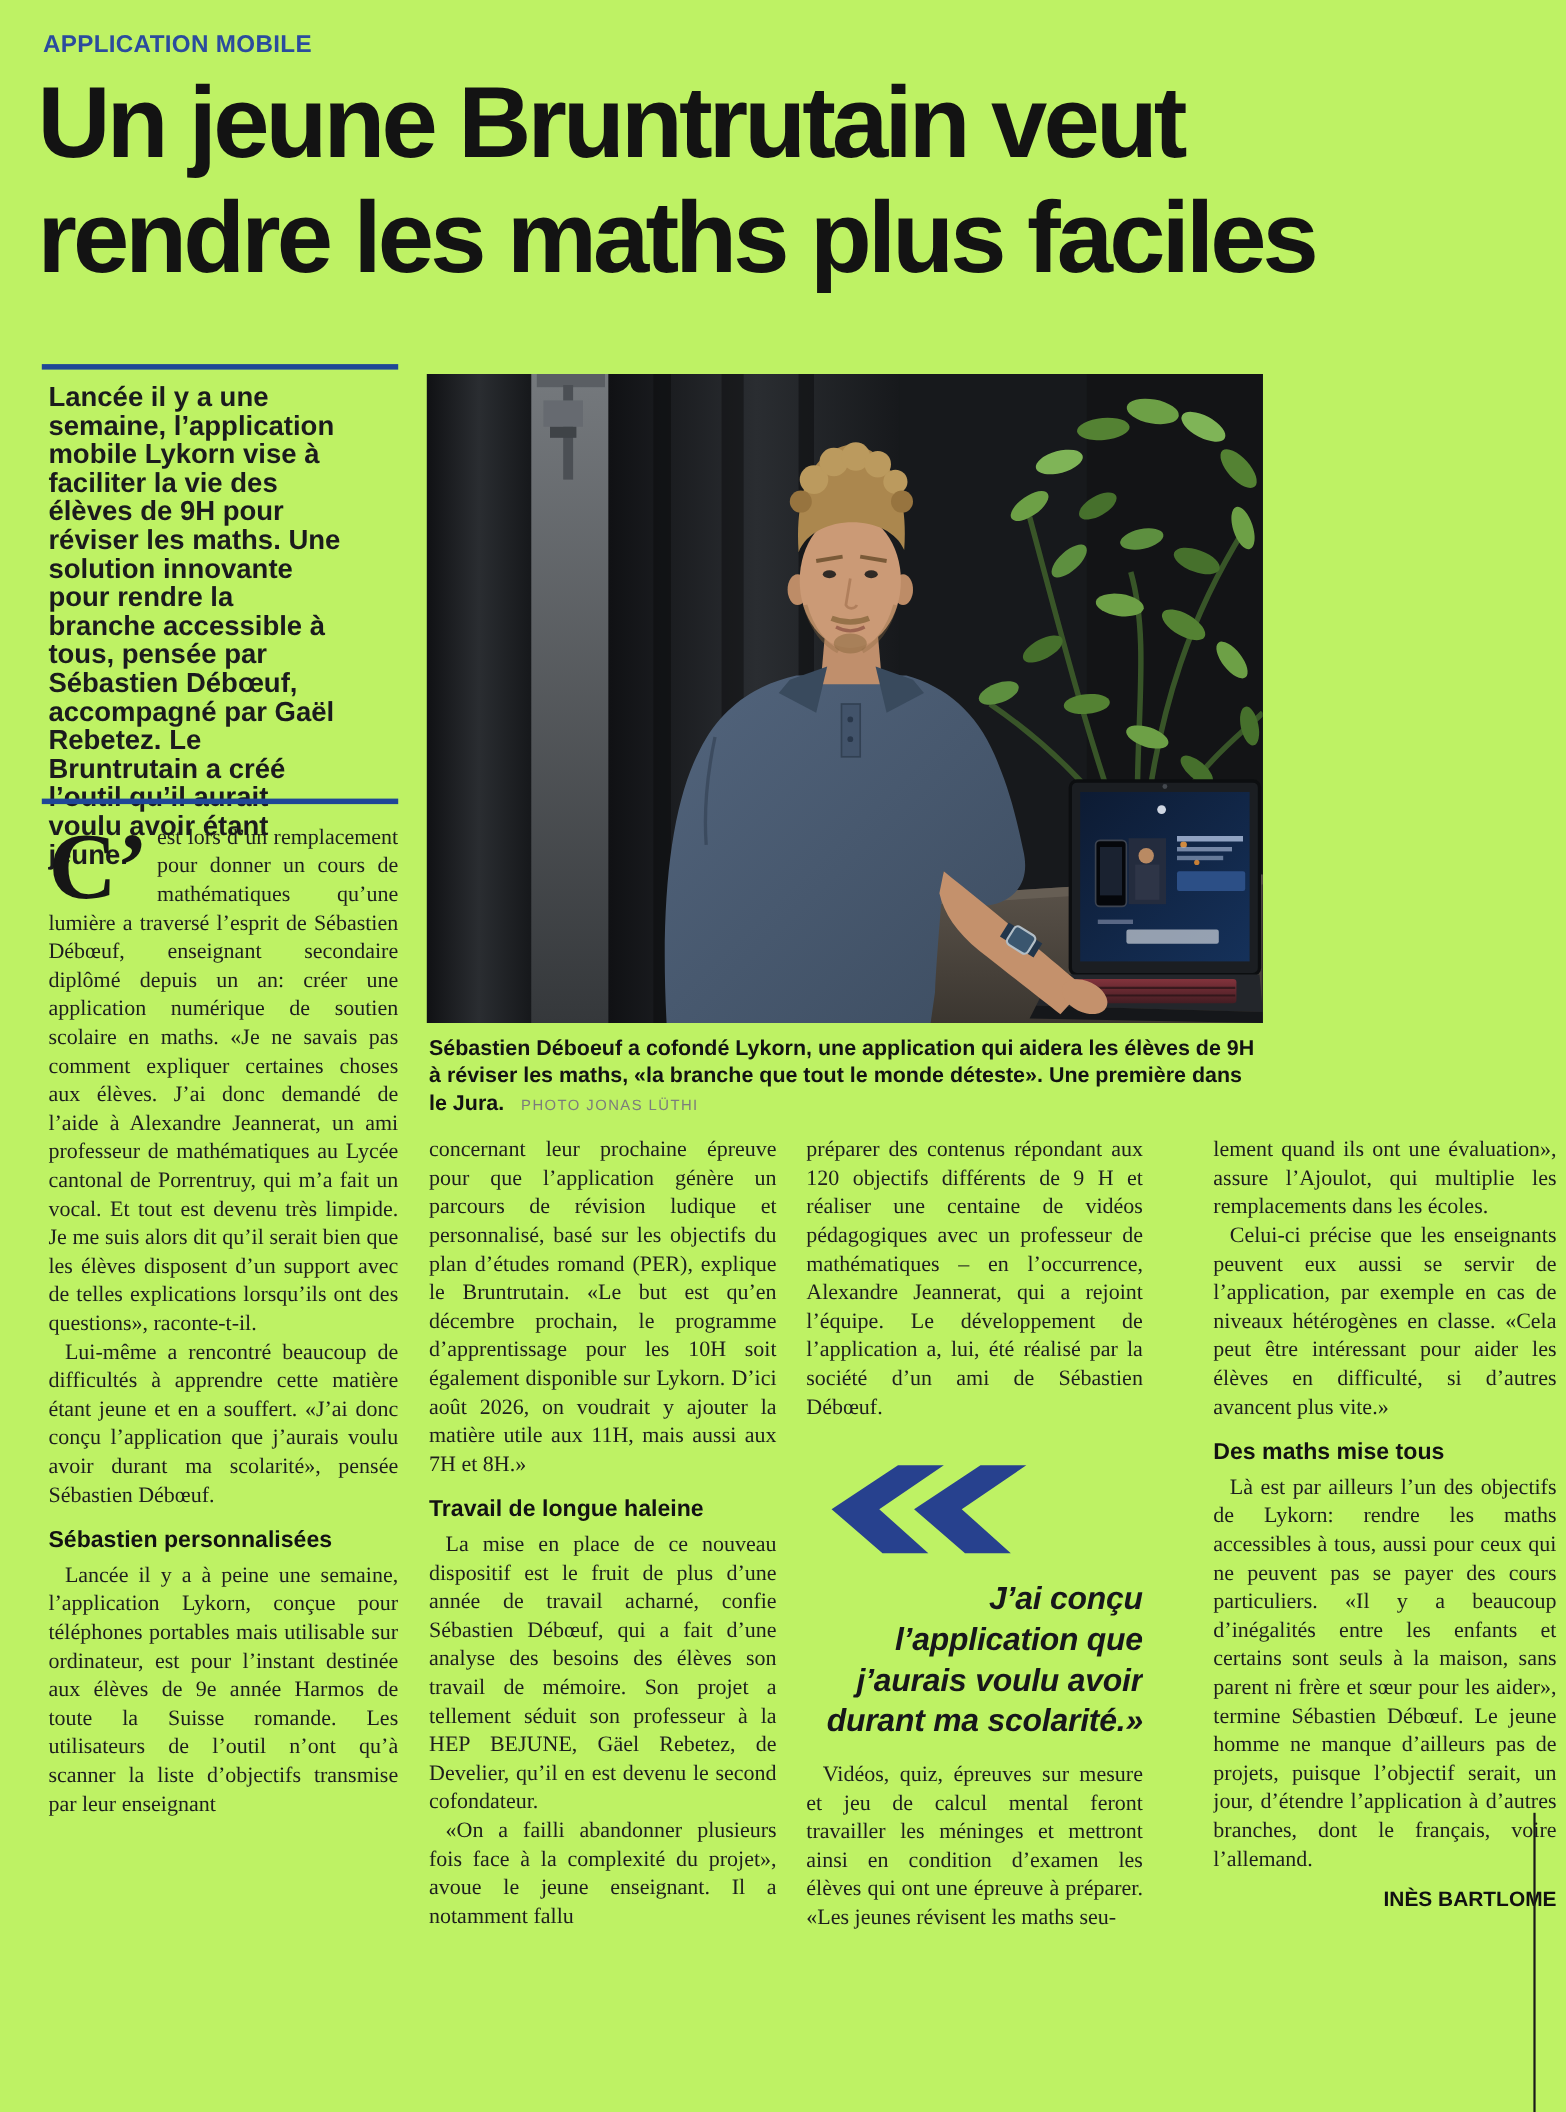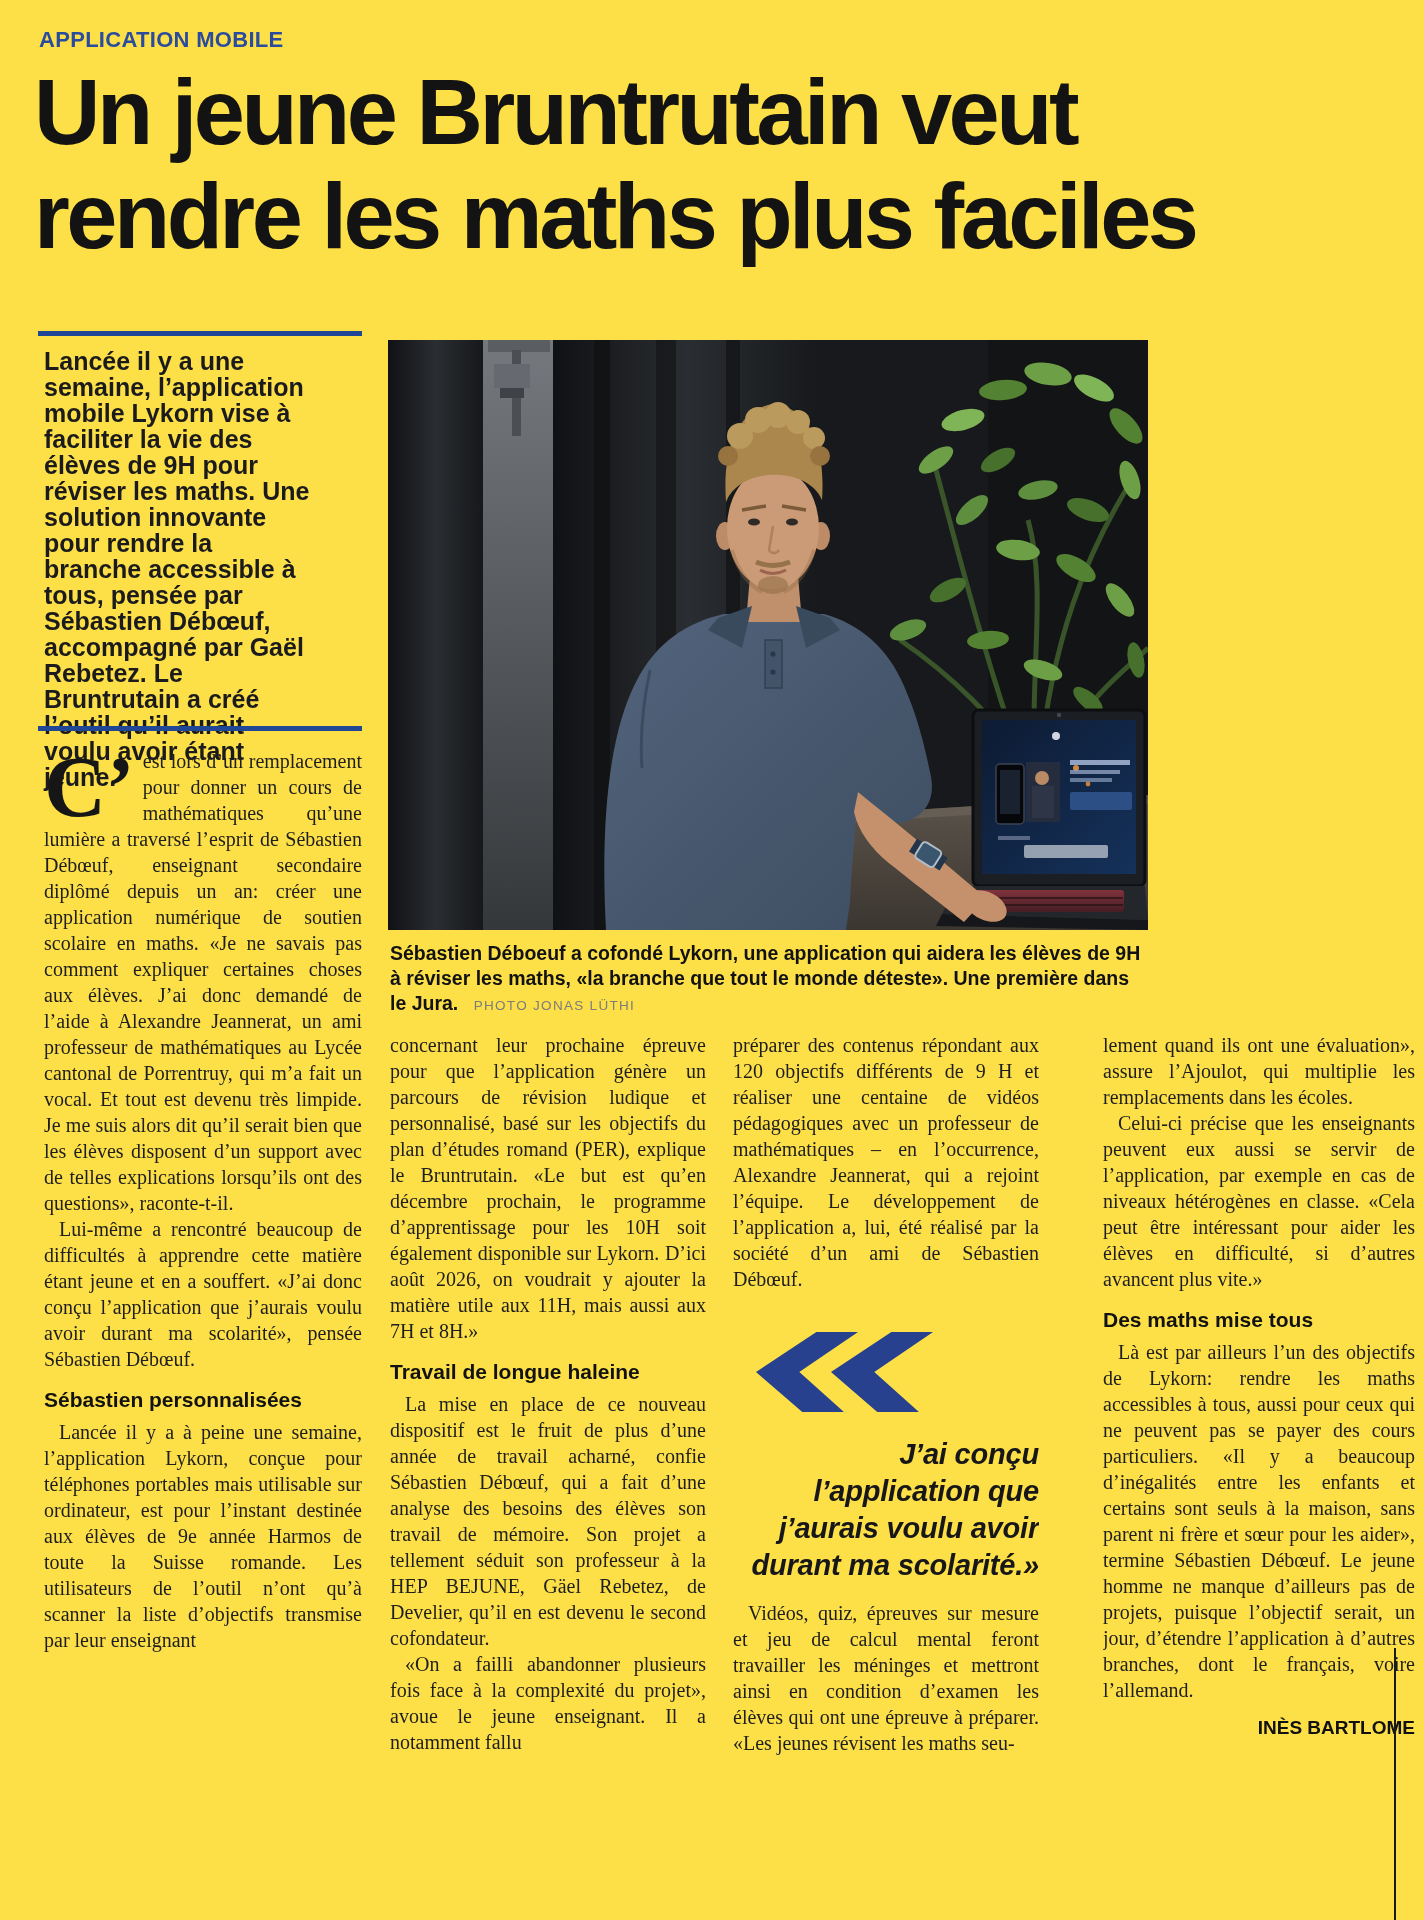--- a/index.html
+++ b/index.html
@@ -1,16 +1,16 @@
 <!DOCTYPE html>
 <html lang="fr"><head>
 <meta charset="utf-8">
 <style>
   html,body{margin:0;padding:0;background:#e8e8e8;}
-  .page{position:relative;width:1424px;height:1920px;background:#fde047;overflow:hidden;
+  .page{position:relative;width:1424px;height:1920px;background:#bef264;overflow:hidden;
         font-family:"Liberation Sans",sans-serif;}
   .kicker{position:absolute;left:39px;top:27px;font-weight:800;font-size:22px;
           letter-spacing:.3px;color:#2b4c9d;}
   .headline{position:absolute;left:34px;top:60px;width:1365px;font-weight:700;
             font-size:92px;line-height:104px;letter-spacing:-3.5px;color:#131313;}
   .bar{position:absolute;left:38px;width:324px;height:5px;background:#1f4796;}
   .bar1{top:331px;} .bar2{top:726px;}
   .lede{position:absolute;left:44px;top:348px;width:272px;font-weight:700;
         font-size:25px;line-height:26px;color:#1b1b1d;}
   .photo-wrap{position:absolute;left:388px;top:340px;width:760px;height:590px;

